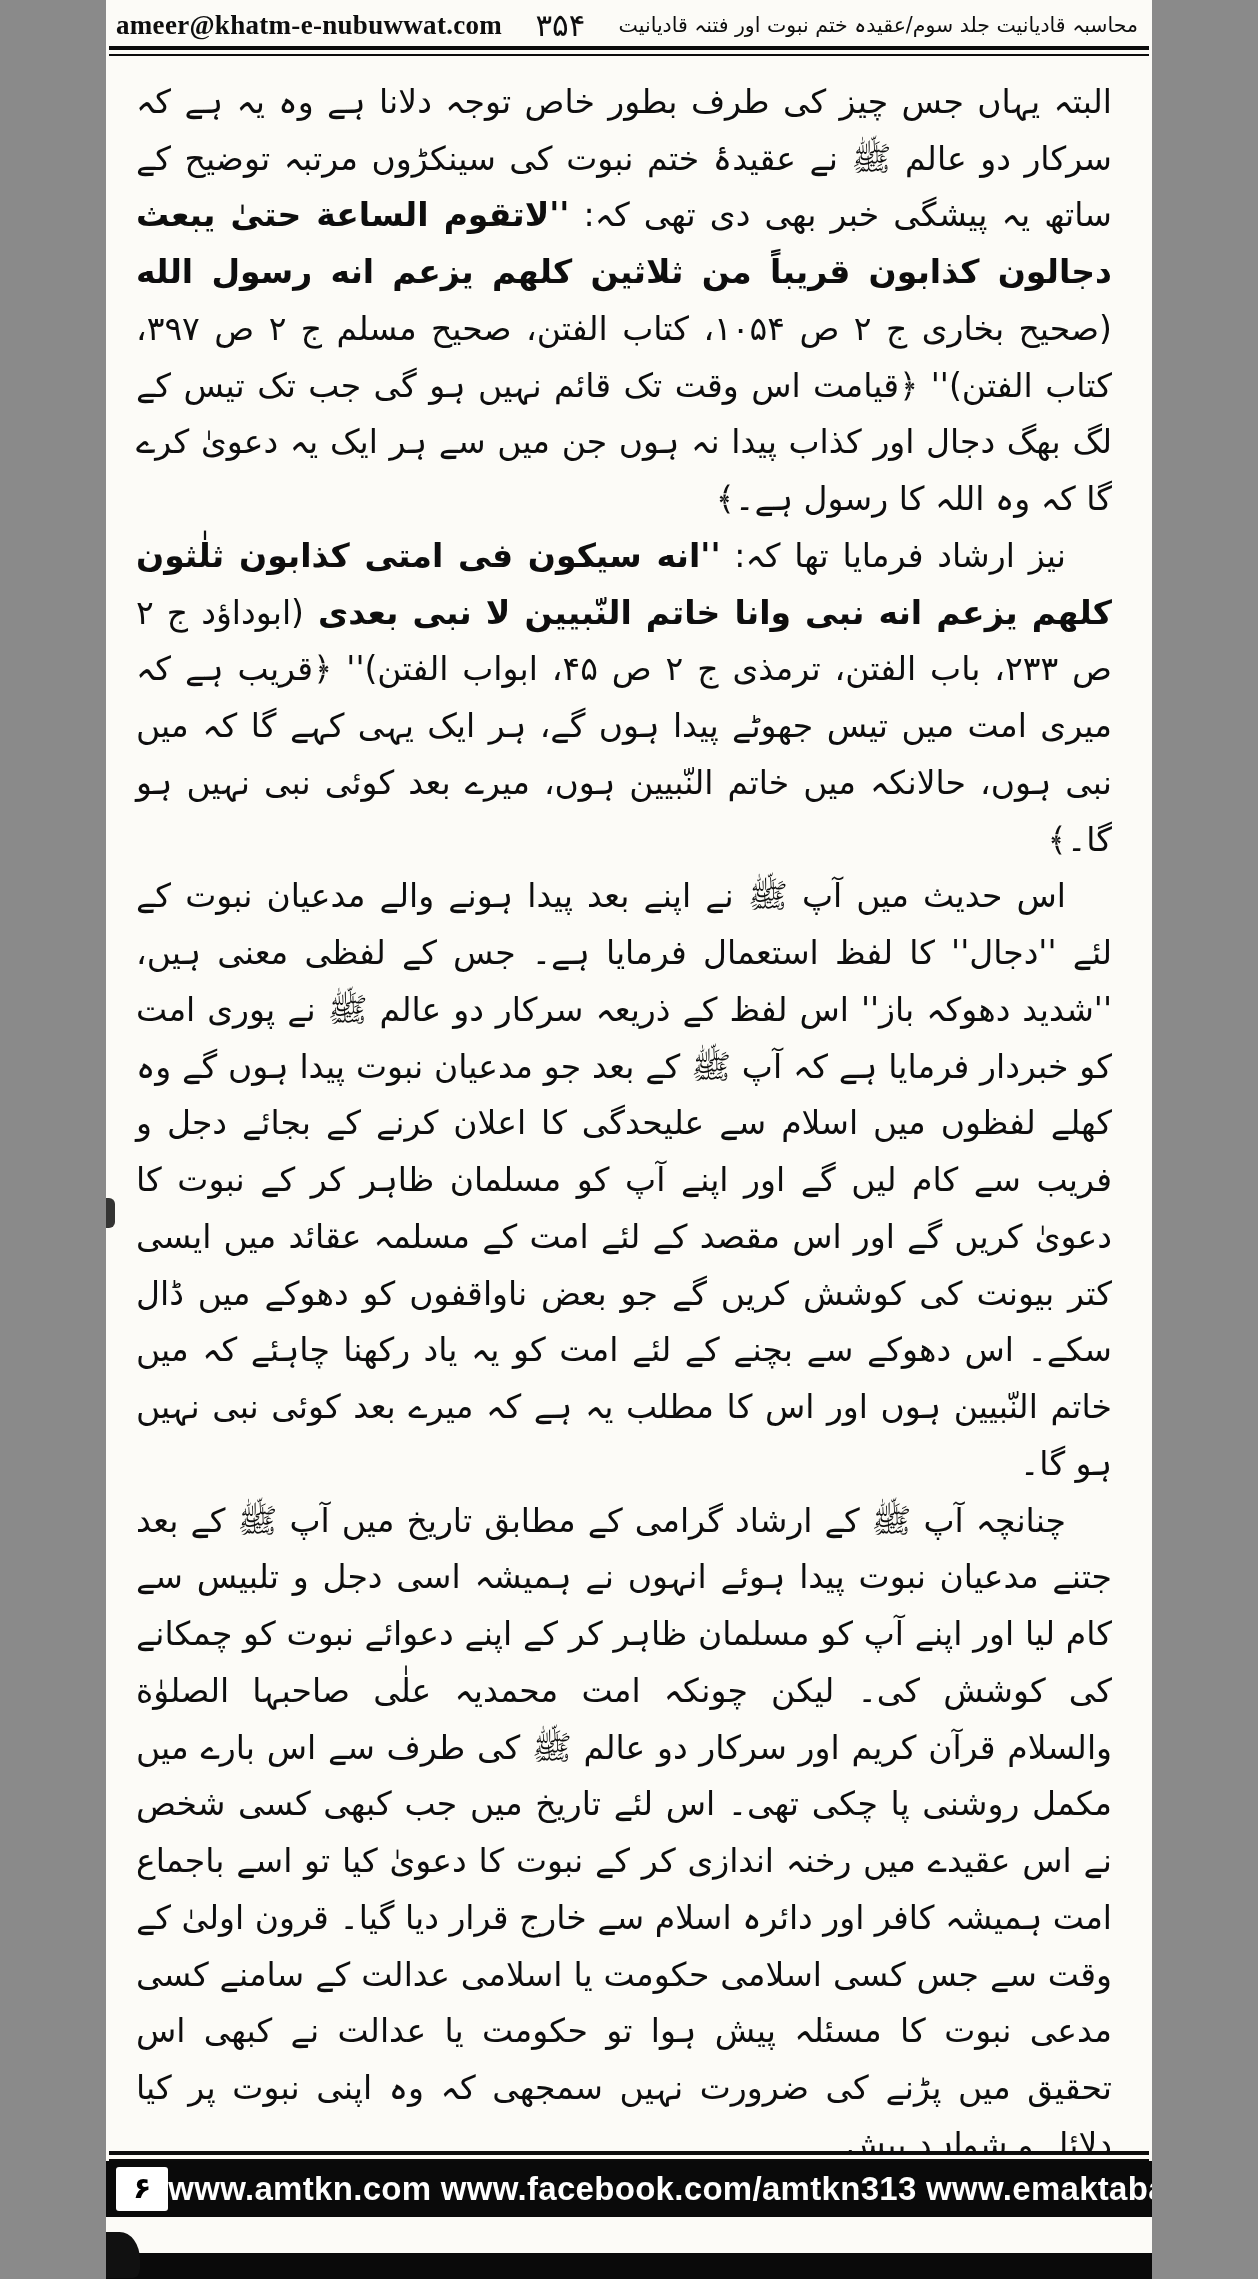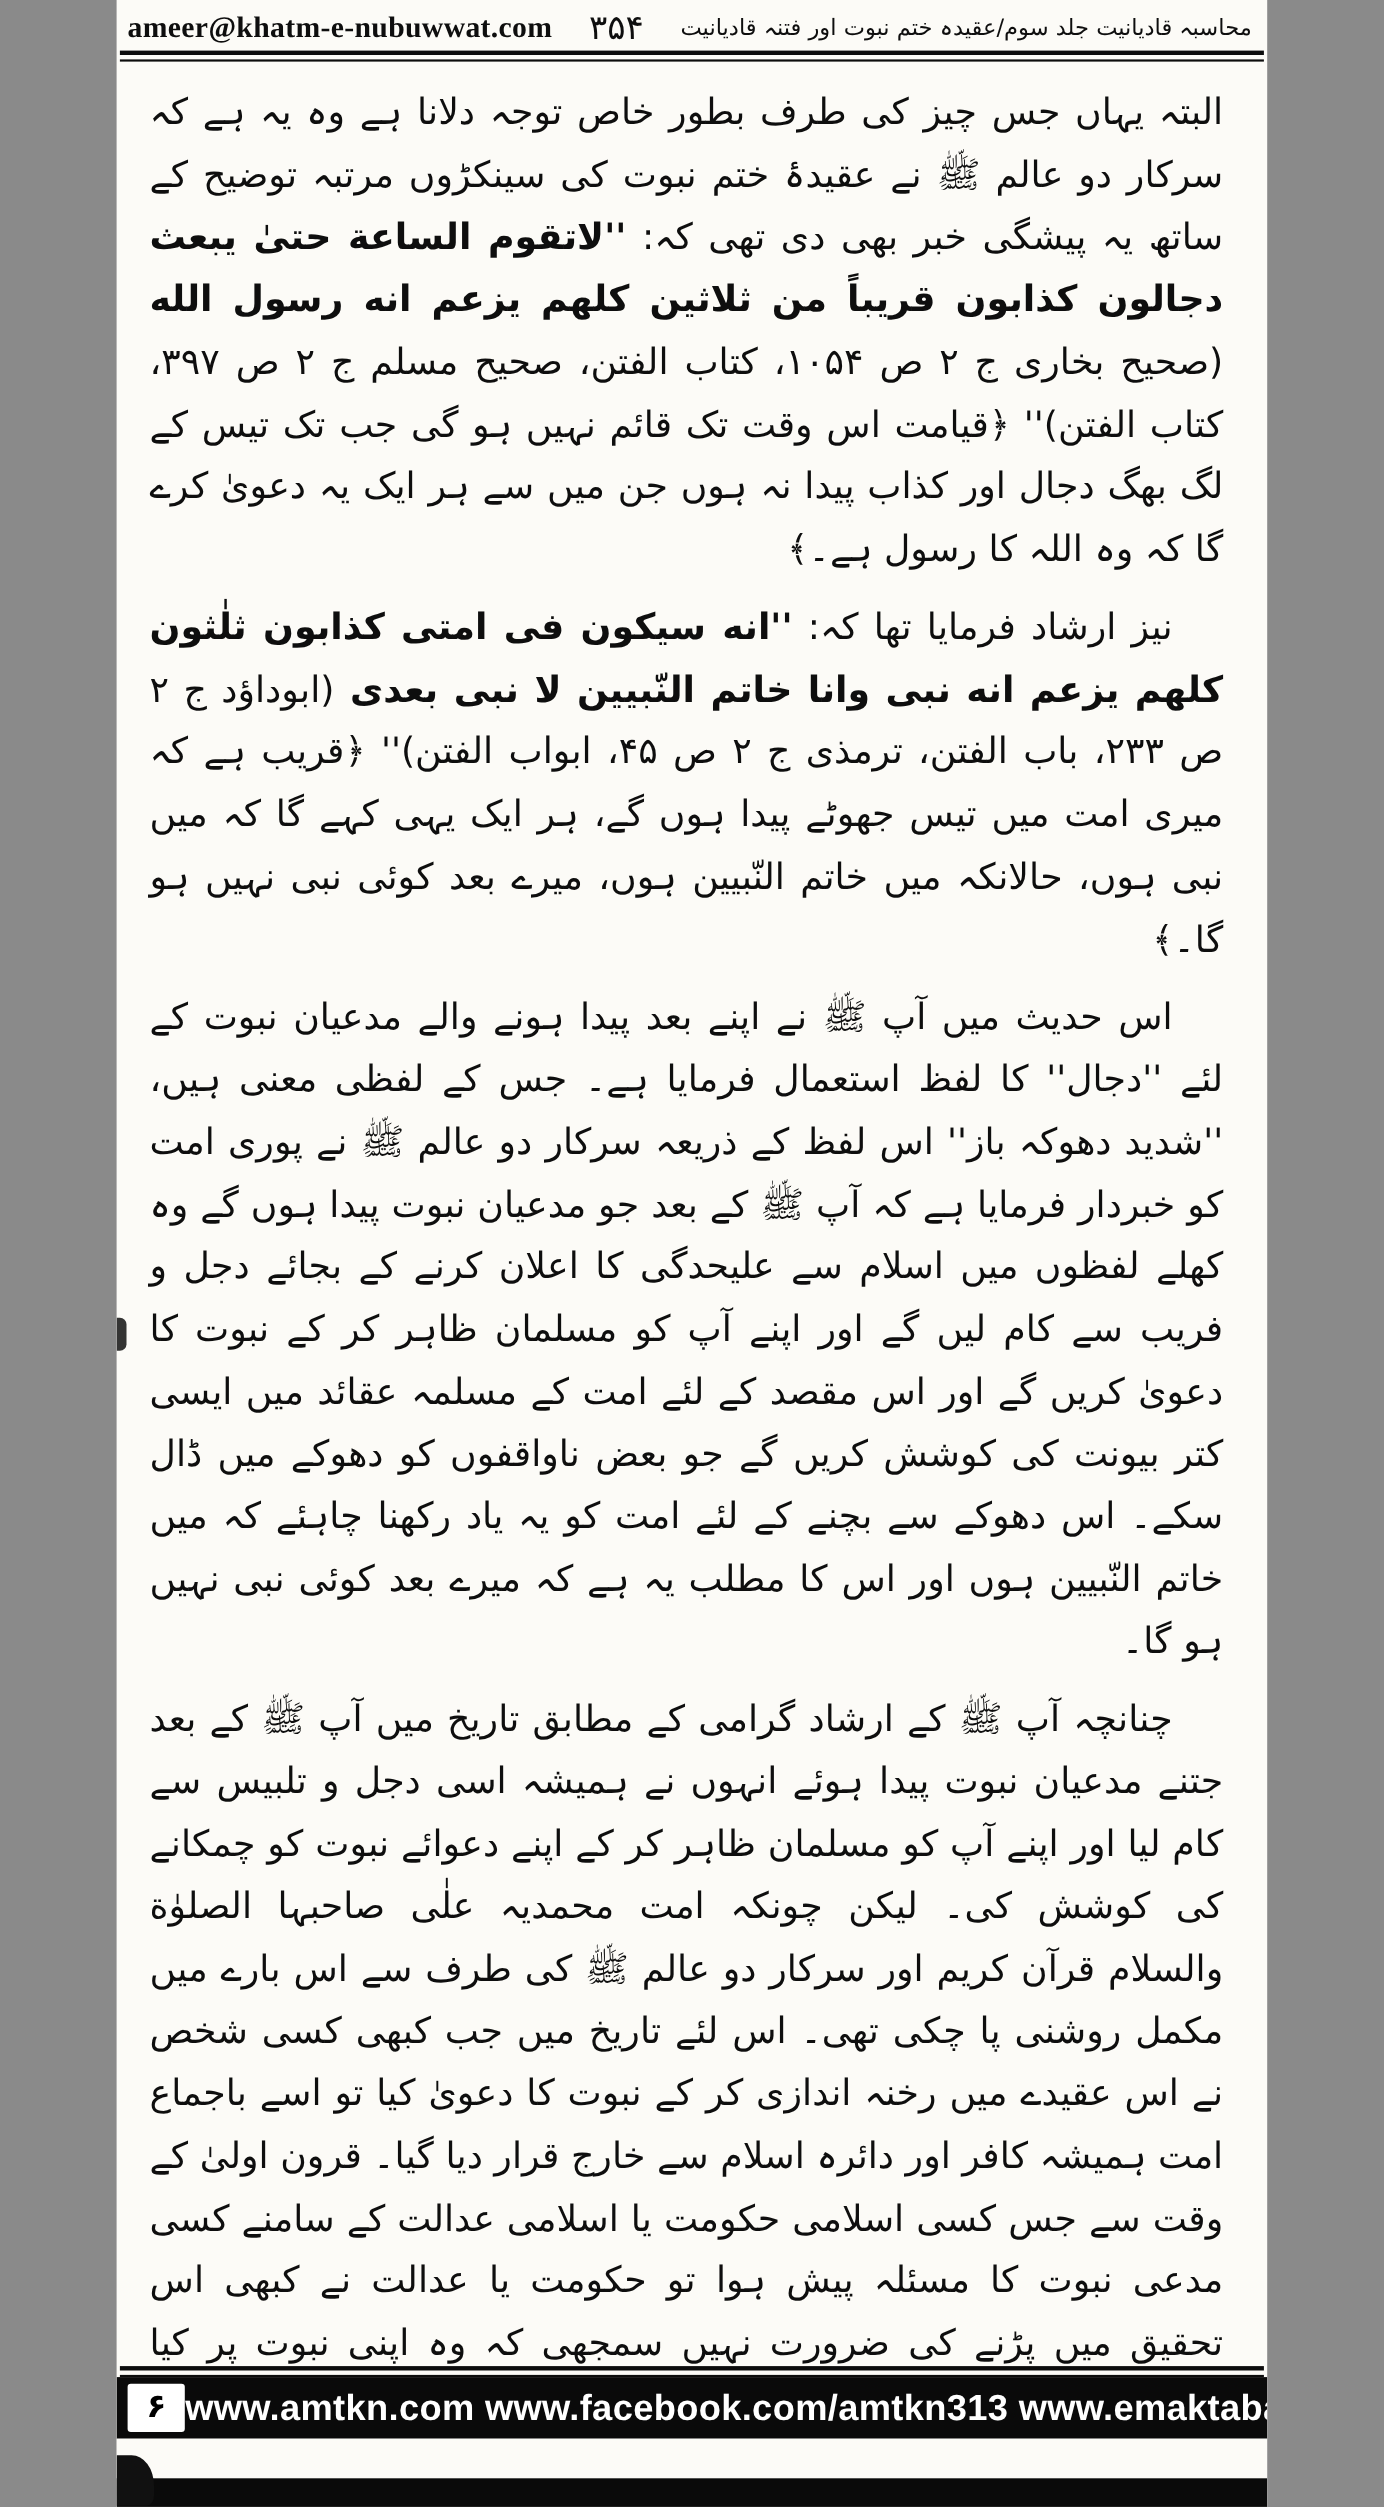--- a/index.html
+++ b/index.html
@@ -47,21 +47,21 @@
   .page-body {
     flex:1 1 auto;
     direction:rtl;
     padding:18px 40px 6px 30px;
     font-size:33px;
     line-height:1.72;
     text-align:justify;
     overflow:hidden;
   }
   .para { text-align:justify; }
-  .para.indent { text-indent:46px;margin-top:14px; }
+  .para.indent { text-indent:46px; }
   .seg-arabic { font-weight:bold; }
 
   
   .footer-rule { margin-bottom:0; }
   .page-footer {
     flex:0 0 56px;
     background:#0a0a0a;
     display:flex; align-items:center;
     padding:0 10px;
   }

